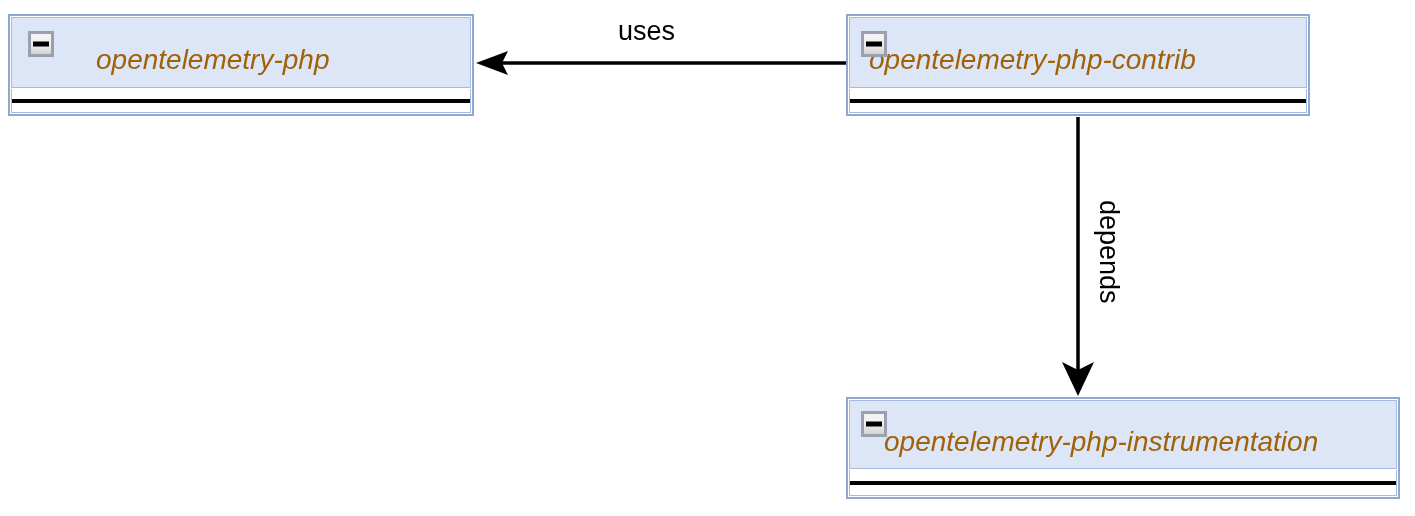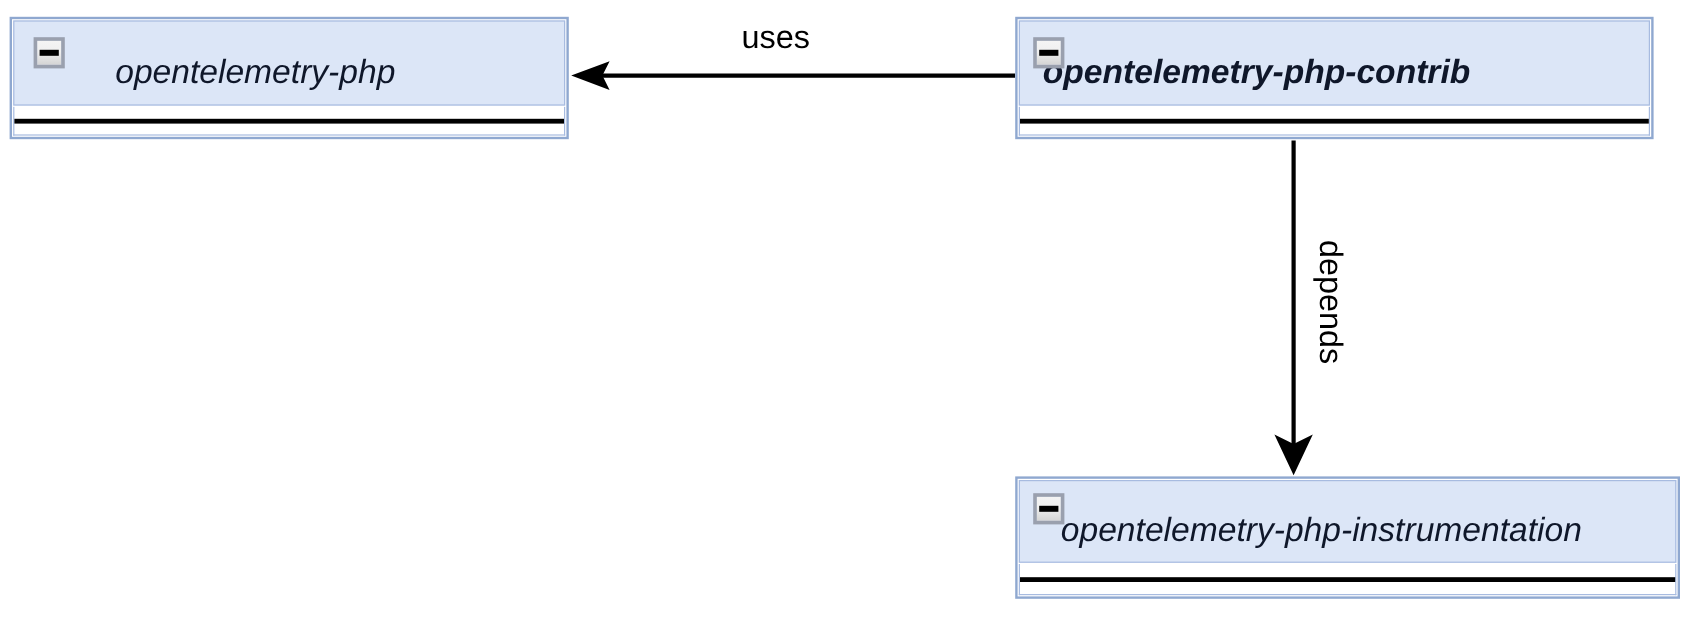--- a/index.html
+++ b/index.html
@@ -75,21 +75,21 @@
     transform: translateY(-50%);
     height: 5px;
     background: #000000;
   }
 
   
   .pkg-label {
     position: absolute;
     font-style: italic;
     font-size: 28px;
-    color: #0f172a;
+    color: #a16207;
     white-space: nowrap;
     line-height: 1;
     z-index: 1;
   }
 
   
   .edge-svg {
     position: absolute;
     left: 0;
     top: 0;
@@ -132,21 +132,21 @@
   <div class="edge-label vertical" style="left:1122px; top:200px;">depends</div>
 
   <div class="pkg" style="left:8px; top:14px; width:466px; height:102px;">
     <div class="pkg-body">
       <div class="collapse-icon" style="left:16px; top:13px;"></div>
       <div class="pkg-label" style="left:84px; top:28px;">opentelemetry-php</div>
     </div>
     <div class="pkg-foot" style="height:24px;"></div>
   </div>
 
-  <div class="pkg" style="left:846px; top:14px; width:532px; height:102px;font-weight:bold;">
+  <div class="pkg" style="left:846px; top:14px; width:464px; height:102px;">
     <div class="pkg-body">
       <div class="collapse-icon" style="left:11px; top:13px;"></div>
       <div class="pkg-label" style="left:19px; top:28px;">opentelemetry-php-contrib</div>
     </div>
     <div class="pkg-foot" style="height:24px;"></div>
   </div>
 
   <div class="pkg" style="left:846px; top:397px; width:554px; height:102px;">
     <div class="pkg-body">
       <div class="collapse-icon" style="left:11px; top:10px;"></div>

